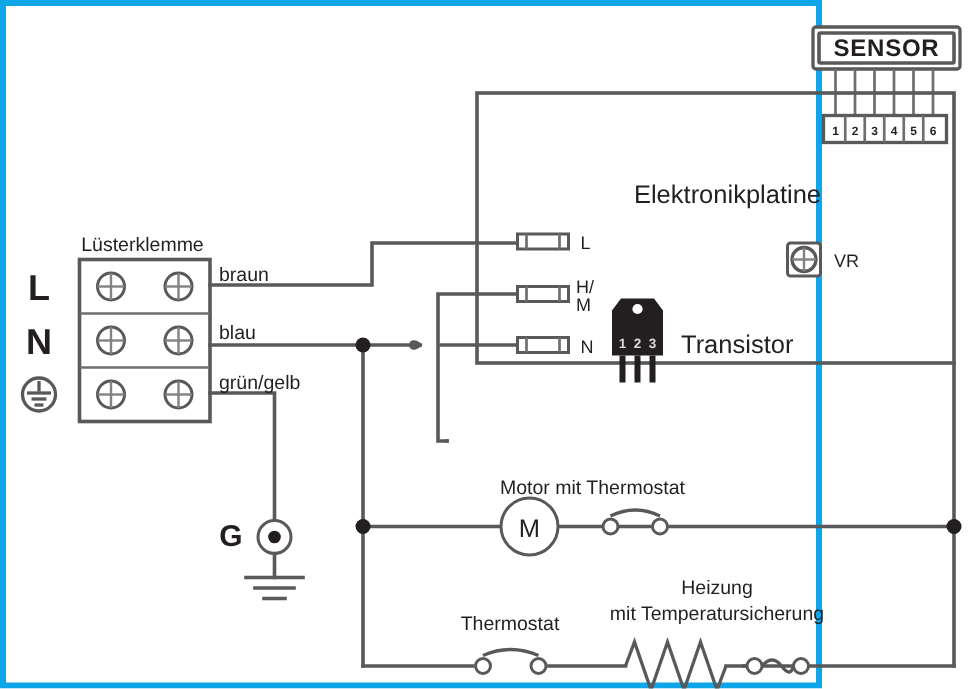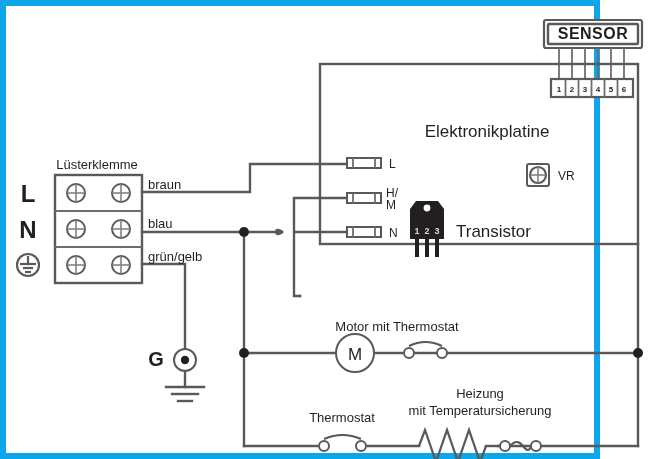--- a/index.html
+++ b/index.html
@@ -8,24 +8,24 @@
     background: #ffffff;
   }
   body {
     width: 648px;
     height: 459px;
     font-family: "Liberation Sans", sans-serif;
     overflow: hidden;
   }
   #diagram-root {
     position: relative;
-    width: 600px;
+    width: 548px;
     height: 459px;
     background: #ffffff;
-    border: 6px solid #0ea5e9;
+    border: 4px solid #0ea5e9;
     box-sizing: border-box;
   }
   svg#wiring-svg {
     display: block;
     width: 648px;
     height: 459px;
   }
   .wire {
     stroke: #58595b;
     stroke-width: 2.4;

